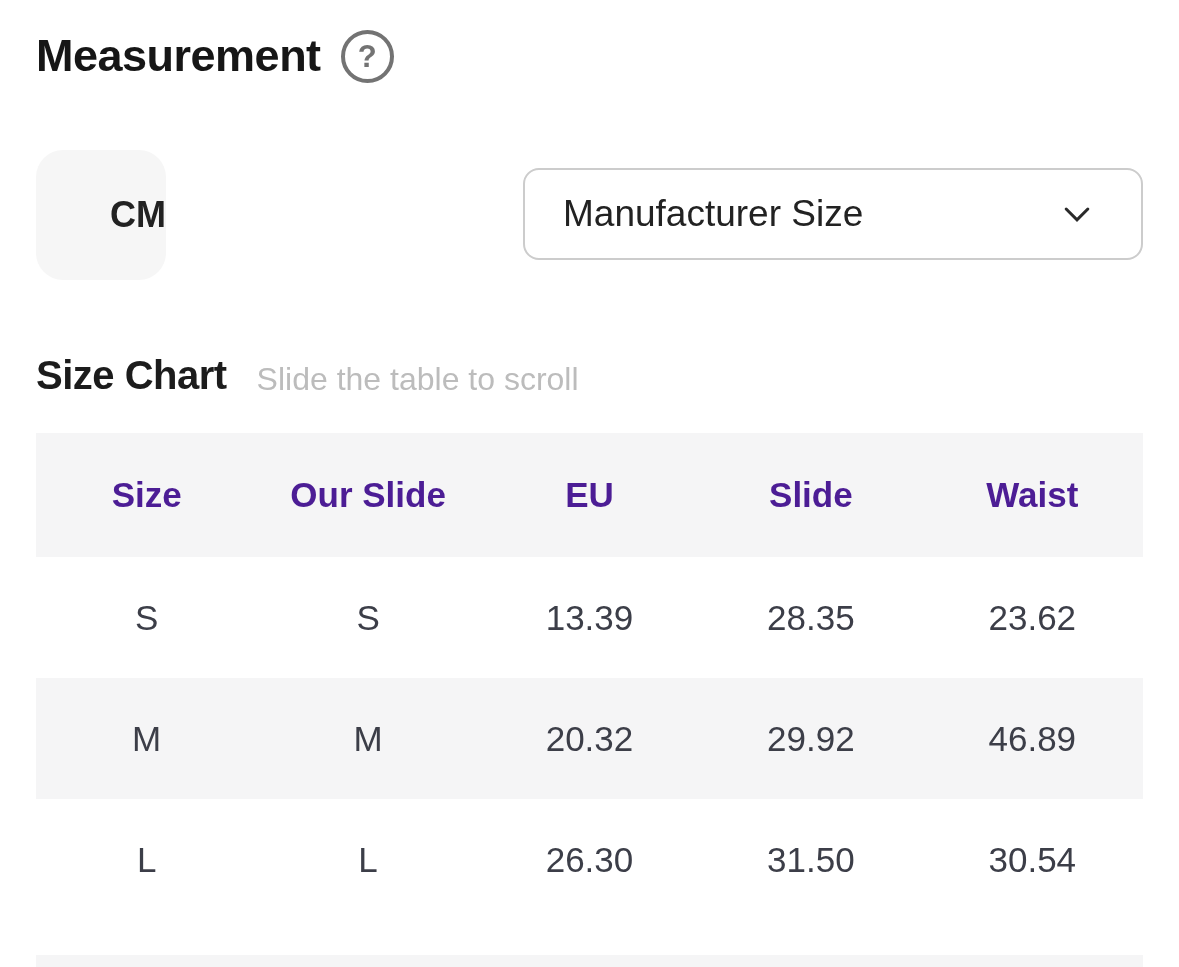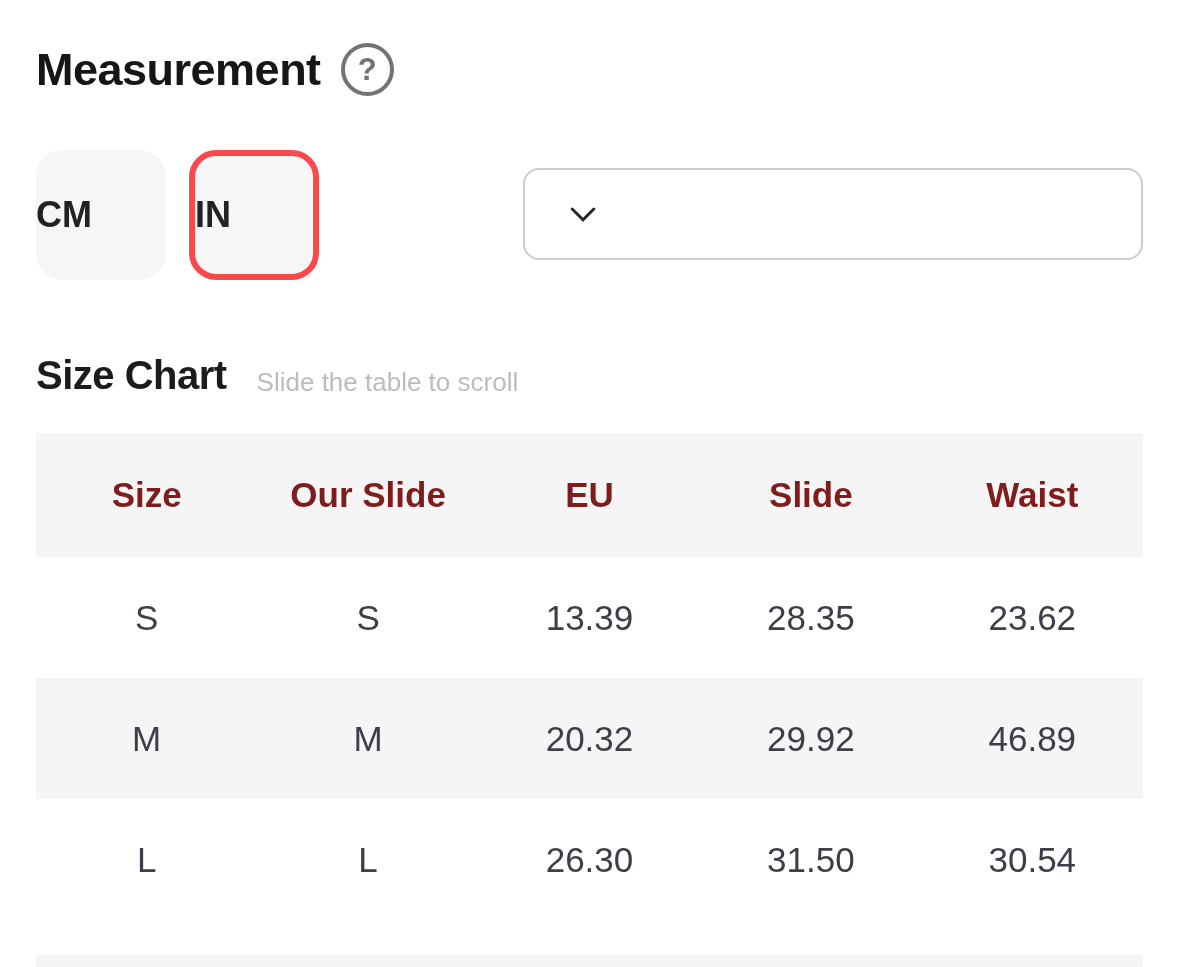--- a/index.html
+++ b/index.html
@@ -11,21 +11,21 @@
     overflow:hidden;
     font-family:"Liberation Sans","DejaVu Sans",sans-serif;
     color:#1f1f1f;
     padding:0 36px;
   }
 
   
   .title-row {
     padding-top:30px;
     display:flex;
-    align-items:flex-end;
+    align-items:flex-start;
     gap:20px;
     height:96px;
   }
   .page-title {
     font-size:45px;
     font-weight:700;
     color:#161616;
     letter-spacing:-0.5px;
   }
   .help-icon {
@@ -47,21 +47,21 @@
     align-items:flex-start;
     justify-content:space-between;
     height:130px;
   }
   .unit-group { display:flex; gap:23px; }
   .unit-btn {
     width:130px; height:130px;
     border-radius:27px;
     background:#f6f6f6;
     border:none;
-    display:flex; align-items:center; justify-content:flex-start;
+    display:flex; align-items:center; justify-content:flex-end;
     font-family:inherit;
     font-size:36px;
     font-weight:700;
     color:#222222;
     cursor:pointer;
   }
   .unit-btn.selected {
     border:6px solid #f8494c;
   }
   .dropdown {
@@ -91,38 +91,38 @@
     gap:30px;
     height:48px;
   }
   .chart-title {
     font-size:40px;
     font-weight:700;
     color:#1c1c1c;
     letter-spacing:-0.5px;
   }
   .chart-hint {
-    font-size:26px;
+    font-size:32px;
     font-weight:400;
     color:#bcbcbc;
   }
 
   
   .size-table {
     margin-top:35px;
     width:100%;
     border-collapse:collapse;
     table-layout:fixed;
   }
   .size-table th {
     height:124px;
     background:#f5f5f6;
     font-size:35px;
     font-weight:700;
-    color:#7f1d1d;
+    color:#4c1d95;
     text-align:center;
     vertical-align:middle;
   }
   .size-table td {
     height:121px;
     font-size:35px;
     font-weight:400;
     color:#3c3e48;
     text-align:center;
     vertical-align:middle;
@@ -147,26 +147,24 @@
     <div class="help-icon">
       <span>?</span>
     </div>
   </div>
 
   <div class="controls-row">
     <div class="unit-group">
       <button class="unit-btn">
         <span>CM</span>
       </button>
-      <button class="unit-btn selected">
-        <span>IN</span>
-      </button>
     </div>
 
     <div class="dropdown">
+      <span class="dropdown-value">Manufacturer Size</span>
       <span class="chevron-icon">
         <svg width="40" height="40" viewBox="0 0 24 24">
           <path d="M5.5 9 L12 15.5 L18.5 9" fill="none" stroke="#2a2a2a" stroke-width="1.8" stroke-linecap="round"></path>
         </svg>
       </span>
     </div>
   </div>
 
   <div class="chart-heading-row">
     <span class="chart-title">Size Chart</span>

